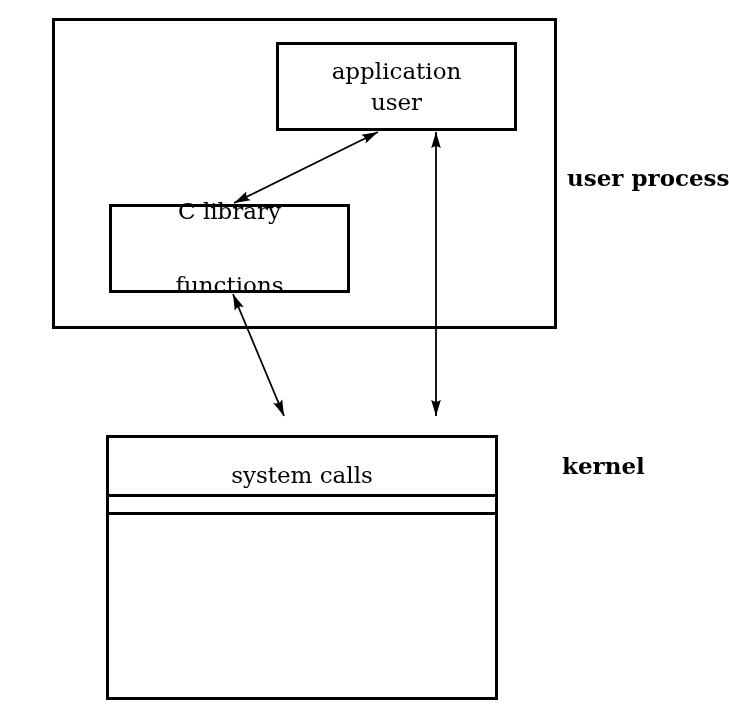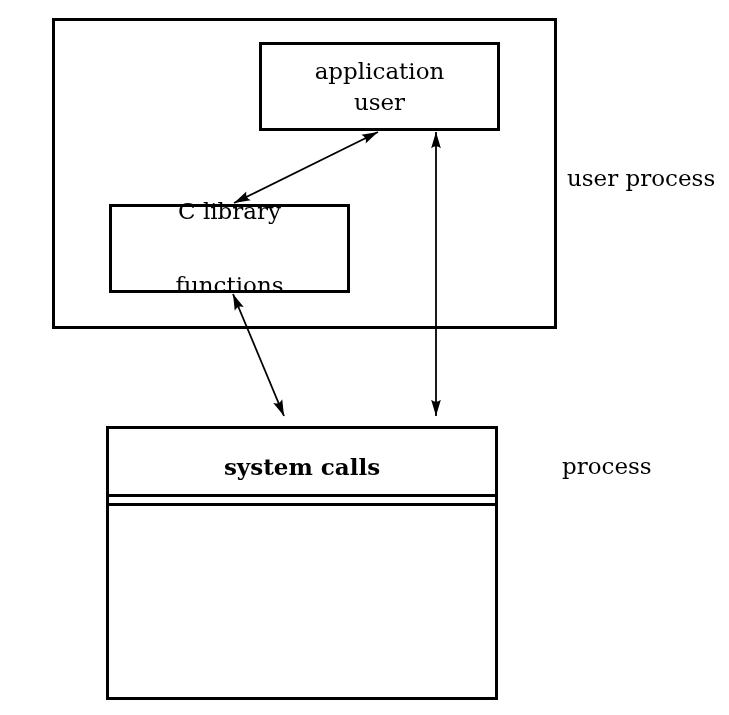--- a/index.html
+++ b/index.html
@@ -28,29 +28,30 @@
     align-items: center;
     justify-content: center;
     text-align: center;
   }
   .ln {
     font-size: 23px;
     line-height: 31px;
     white-space: nowrap;
   }
   #outer-box   { left: 52px;  top: 18px;  width: 505px; height: 311px; }
-  #app-box     { left: 259px; top: 42px;  width: 241px; height: 89px;  }
+  #app-box     { left: 276px; top: 42px;  width: 241px; height: 89px;  }
   #clib-box    { left: 109px; top: 204px; width: 241px; height: 89px; gap: 43px;  }
-  #syscalls-box{ left: 106px; top: 426px; width: 392px; height: 80px; font-weight: bold;  }
+  #syscalls-box{ left: 106px; top: 435px; width: 392px; height: 80px;  }
   #kernel-body-box { left: 106px; top: 494px; width: 392px; height: 206px; }
   .sidelabel {
     position: absolute;
     font-size: 23px;
     line-height: 28px;
     white-space: nowrap;
+    font-weight: bold;
   }
   #user-process-label { left: 567px; top: 164px; }
   #kernel-label       { left: 562px; top: 452px; }
   #arrow-layer {
     position: absolute;
     left: 0;
     top: 0;
     pointer-events: none;
   }
   .arrow {
@@ -76,21 +77,21 @@
     <span class="ln">functions</span>
   </div>
 
   <div class="box txtbox" id="syscalls-box">
     <span class="ln">system calls</span>
   </div>
 
   <div class="box" id="kernel-body-box"></div>
 
   <div class="sidelabel" id="user-process-label">user process</div>
-  <div class="sidelabel" id="kernel-label">process</div>
+  <div class="sidelabel" id="kernel-label">kernel</div>
 
   <svg id="arrow-layer" width="729" height="715" viewBox="0 0 729 715" xmlns="http://www.w3.org/2000/svg">
     <defs>
       <marker id="ah" viewBox="0 0 10 6" refX="9.5" refY="3" markerWidth="10" markerHeight="6" orient="auto-start-reverse">
         <path d="M9.5,3 L0.5,0.3 Q2.8,3 0.5,5.7 z" fill="#000000"></path>
       </marker>
     </defs>
     <line class="arrow" x1="234" y1="203" x2="378" y2="132" marker-start="url(#ah)" marker-end="url(#ah)"></line>
     <line class="arrow" x1="436" y1="132" x2="436" y2="416" marker-start="url(#ah)" marker-end="url(#ah)"></line>
     <line class="arrow" x1="233" y1="294" x2="284" y2="416" marker-start="url(#ah)" marker-end="url(#ah)"></line>

